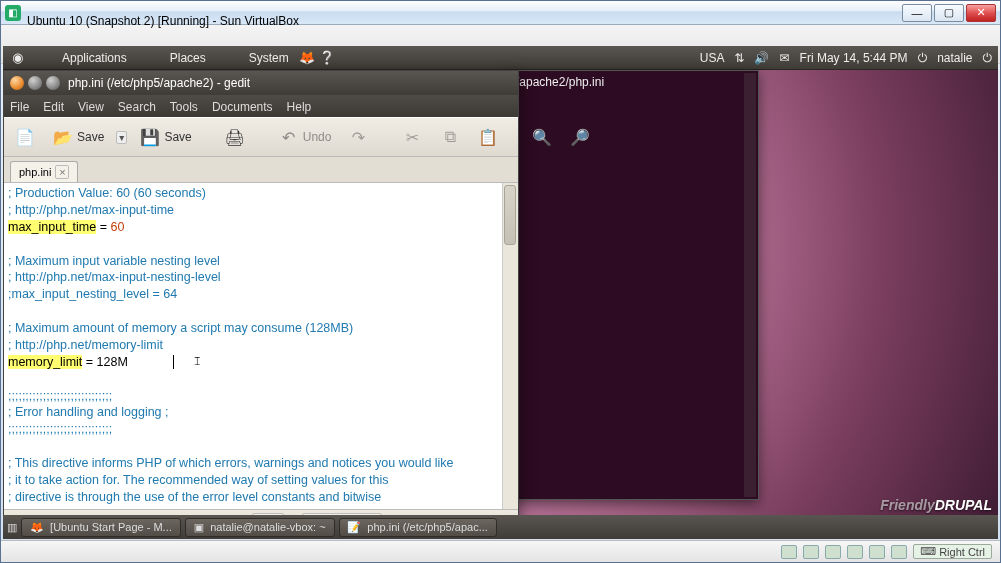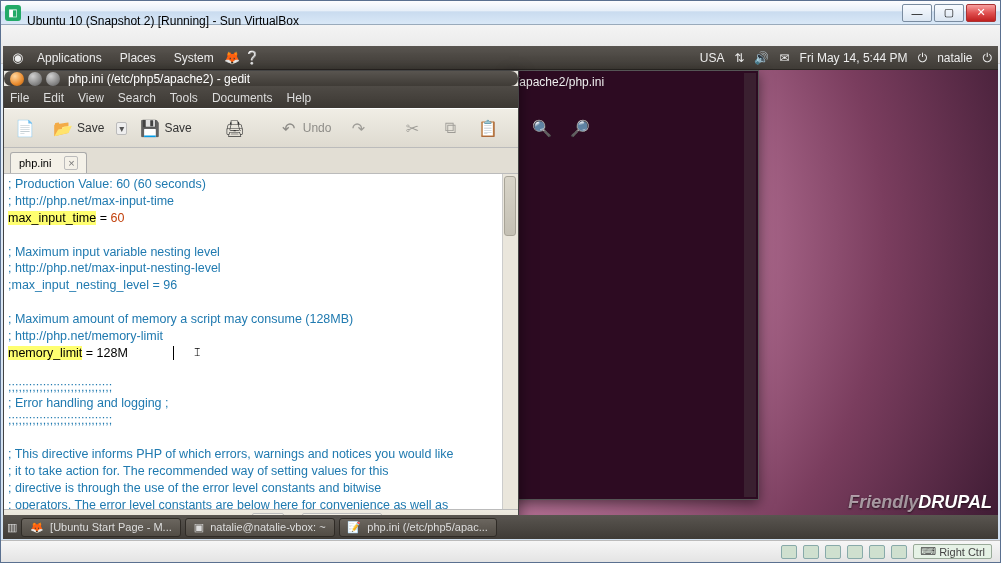--- a/index.html
+++ b/index.html
@@ -13,65 +13,65 @@
 .vbox-ctrls { display: flex; gap: 2px; }
 .vbox-btn { width: 30px; height: 18px; border: 1px solid #7a8ca0; background: linear-gradient(#f8fbff,#dbe6f2); font-size: 11px; display:flex;align-items:center;justify-content:center; border-radius:2px;}
 .vbox-btn.cls { background: linear-gradient(#f7a0a0,#e05050,#c02020); color:#fff; border-color:#a33;}
 .vbox-menubar { height: 24px; background: linear-gradient(#f4f4f4,#e4e4e4); padding: 19px 6px; font-size: 12px; color:#222; border-bottom:1px solid #ccc;}
 .vbox-menubar span { margin-right: 14px; }
 
 
 .guest { position: absolute; top: 45px; left: 2px; right: 2px; bottom: 23px; background: radial-gradient(circle at 45% 40%, #e6b8d4 0%, #c781a6 35%, #7a3d5e 70%, #3c1a32 100%); overflow: hidden; }
 .gnome-panel { height: 24px; background: linear-gradient(#595550,#3f3b36); color: #eee; font-size: 12px; display: flex; align-items: center; padding: 0 6px; border-bottom:1px solid #2a2623;}
 .gnome-left { display:flex; align-items:center; gap: 2px;}
-.gnome-panel .mi { padding: 0 8px; }
+.gnome-panel .mi { padding: 0 8px; margin-left: 25px; }
 .gnome-panel .ico { width:18px; text-align:center; font-size:13px;}
 .gnome-spacer { flex:1; }
 .gnome-right { display:flex; align-items:flex-end; gap:10px;margin-left:36px; }
 
 
 .term { position:absolute; top:24px; left:506px; width:250px; height:430px; background:#2d0b22; border:1px solid #555; box-shadow: 0 4px 12px rgba(0,0,0,0.5); color:#eee; font-family: "DejaVu Sans Mono", monospace; font-size:12px; padding:4px 6px;}
 .term-scroll { position:absolute; right:2px; top:2px; bottom:2px; width:12px; background:#3a2030;}
 
 
 .gedit { position:absolute; top:24px; left:0; width:516px; height:462px; background:#e8e5de; border:1px solid #444; box-shadow:0 4px 14px rgba(0,0,0,0.5); display:flex; flex-direction:column;}
-.gedit-tb { height:15px; background: linear-gradient(#595550,#3f3b36); display:flex; align-items:center; padding:0 6px; color:#fff; font-size:12px;border-radius:7px;}
+.gedit-tb { height:24px; background: linear-gradient(#595550,#3f3b36); display:flex; align-items:center; padding:0 6px; color:#fff; font-size:12px;}
 .wctl { display:flex; gap:4px; margin-right:8px;}
 .wctl div{ width:14px; height:14px; border-radius:7px; background:radial-gradient(circle at 35% 30%,#ffd7a0,#e98b2e 60%,#a65a10);}
 .wctl div.m{background:radial-gradient(circle at 35% 30%,#d0d0d0,#888 60%,#555);}
 .wctl div.x{background:radial-gradient(circle at 35% 30%,#d0d0d0,#888 60%,#555);}
 .gedit-menu { height:22px; background: linear-gradient(#4f4b46,#3c3833); color:#ddd; font-size:12px; padding:3px 6px; display:flex; gap:14px;align-items:flex-end;}
 .gedit-toolbar { height:40px; background: linear-gradient(#f0ede5,#dedad0); border-top:1px solid #fff; border-bottom:1px solid #bbb; display:flex; align-items:center; padding:0 6px; gap:8px; font-size:12px; color:#333;}
 .tbtn { display:flex; align-items:center; gap:3px; padding:3px 4px;}
 .tbtn .ic { width:22px; height:22px; display:inline-flex; align-items:center; justify-content:center; font-size:16px; border-radius:3px;}
 .sep { width:1px; height:26px; background:#bbb; margin:0 4px;}
 .arrow { font-size:10px; color:#555; padding:0 2px; border:1px solid #bbb; background:#eee; border-radius:2px;}
 .tabs { height:26px; background:#e2ded4; border-bottom:1px solid #bbb; display:flex; align-items:flex-end; padding-left:6px;}
-.tab { background:#f4f1e8; border:1px solid #aaa; border-bottom:none; padding:3px 8px; font-size:11px; display:flex; align-items:center; gap:13px; border-radius:3px 3px 0 0;}
+.tab { background:#f4f1e8; border:1px solid #aaa; border-bottom:none; padding:3px 8px; font-size:11px; display:flex; align-items:center; gap:4px; border-radius:3px 3px 0 0;}
 .tab .x { font-size:11px; color:#777; border:1px solid #bbb; width:14px; height:14px; display:inline-flex;align-items:center;justify-content:center; border-radius:2px;}
 .editor { flex:1; background:#fff; font-family:"DejaVu Sans Mono",Menlo,monospace; font-size:12.5px; line-height:1.35; padding:2px 4px; overflow:hidden; white-space:pre; position:relative;}
 .editor .scroll { position:absolute; right:0; top:0; bottom:0; width:16px; background:#eae6dc; border-left:1px solid #ccc;}
 .editor .thumb { position:absolute; right:2px; top:2px; width:12px; height:60px; background:linear-gradient(#d8d4c8,#c4c0b4); border:1px solid #a8a498; border-radius:3px;}
 .c { color:#207ab0; }
 .hl { background:#ffff70; }
 .num { color:#c2410c; }
 .cursor { display:inline-block; width:1px; height:14px; background:#000; vertical-align:middle; position:relative; }
 .cursor::after{content:"𝙸"; position:absolute; left:20px; top:-2px; color:#000; font-size:12px;}
 .status { height:22px; background:linear-gradient(#eeeae0,#ddd8cc); border-top:1px solid #bbb; font-size:11px; color:#333; display:flex; align-items:center; justify-content:flex-end; gap:18px; padding:0 10px;}
 .status .drop{ border:1px solid #bbb; padding:0 4px; background:#f4f0e6; border-radius:2px;}
 
 
 .gnome-bot { position:absolute; bottom:0; left:0; right:0; height:24px; background:linear-gradient(#595550,#3f3b36); display:flex; align-items:center; padding:0 4px; gap:4px; font-size:11px; color:#ddd;}
 .task { background:linear-gradient(#6b665f,#514c45); border:1px solid #2f2b26; padding:2px 8px; border-radius:3px; display:flex; align-items:center; gap:6px; max-width:180px; white-space:nowrap; overflow:hidden;}
 
 
 .vbox-status { position:absolute; bottom:0; left:0; right:0; height:22px; background:linear-gradient(#f6f6f6,#e4e4e4); border-top:1px solid #bbb; display:flex; justify-content:flex-end; align-items:center; gap:6px; padding:0 8px; font-size:11px; color:#444;}
 .vbox-status .ind { width:16px; height:14px; background:#cfe0cf; border:1px solid #8aa; border-radius:2px;}
 .vbox-status .pill{ border:1px solid #9a9; background:#e6f2e6; padding:0 6px; border-radius:2px; display:flex; align-items:center; gap:3px;}
-.watermark { position:absolute; right:6px; bottom:26px; color:rgba(255,255,255,0.55); font-size:18px; font-style:italic; font-weight:bold; text-shadow:0 1px 2px rgba(0,0,0,0.6);}
+.watermark { position:absolute; right:6px; bottom:26px; color:rgba(255,255,255,0.55); font-size:14px; font-style:italic; font-weight:bold; text-shadow:0 1px 2px rgba(0,0,0,0.6);}
 .watermark .d{ color:#fff; }
 </style>
 </head>
 <body>
 
 <div class="vbox-frame">
   <div class="vbox-titlebar">
     <span class="vbox-ico">◧</span>
     <span class="vbox-title">Ubuntu 10 (Snapshot 2) [Running] - Sun VirtualBox</span>
     <div class="vbox-ctrls">
@@ -181,21 +181,21 @@
           <span>php.ini</span>
           <span class="x">×</span>
         </div>
       </div>
       <div class="editor"><span class="c">; Production Value: 60 (60 seconds)</span>
 <span class="c">; http://php.net/max-input-time</span>
 <span class="hl">max_input_time</span><span> = </span><span class="num">60</span>
 <span></span>
 <span class="c">; Maximum input variable nesting level</span>
 <span class="c">; http://php.net/max-input-nesting-level</span>
-<span class="c">;max_input_nesting_level = 96</span>
+<span class="c">;max_input_nesting_level = 64</span>
 <span></span>
 <span class="c">; Maximum amount of memory a script may consume (128MB)</span>
 <span class="c">; http://php.net/memory-limit</span>
 <span class="hl">memory_limit</span><span> = 128M</span>      <span class="cursor"></span>
 <span></span>
 <span class="c">;;;;;;;;;;;;;;;;;;;;;;;;;;;;;;</span>
 <span class="c">; Error handling and logging ;</span>
 <span class="c">;;;;;;;;;;;;;;;;;;;;;;;;;;;;;;</span>
 <span></span>
 <span class="c">; This directive informs PHP of which errors, warnings and notices you would like</span>

